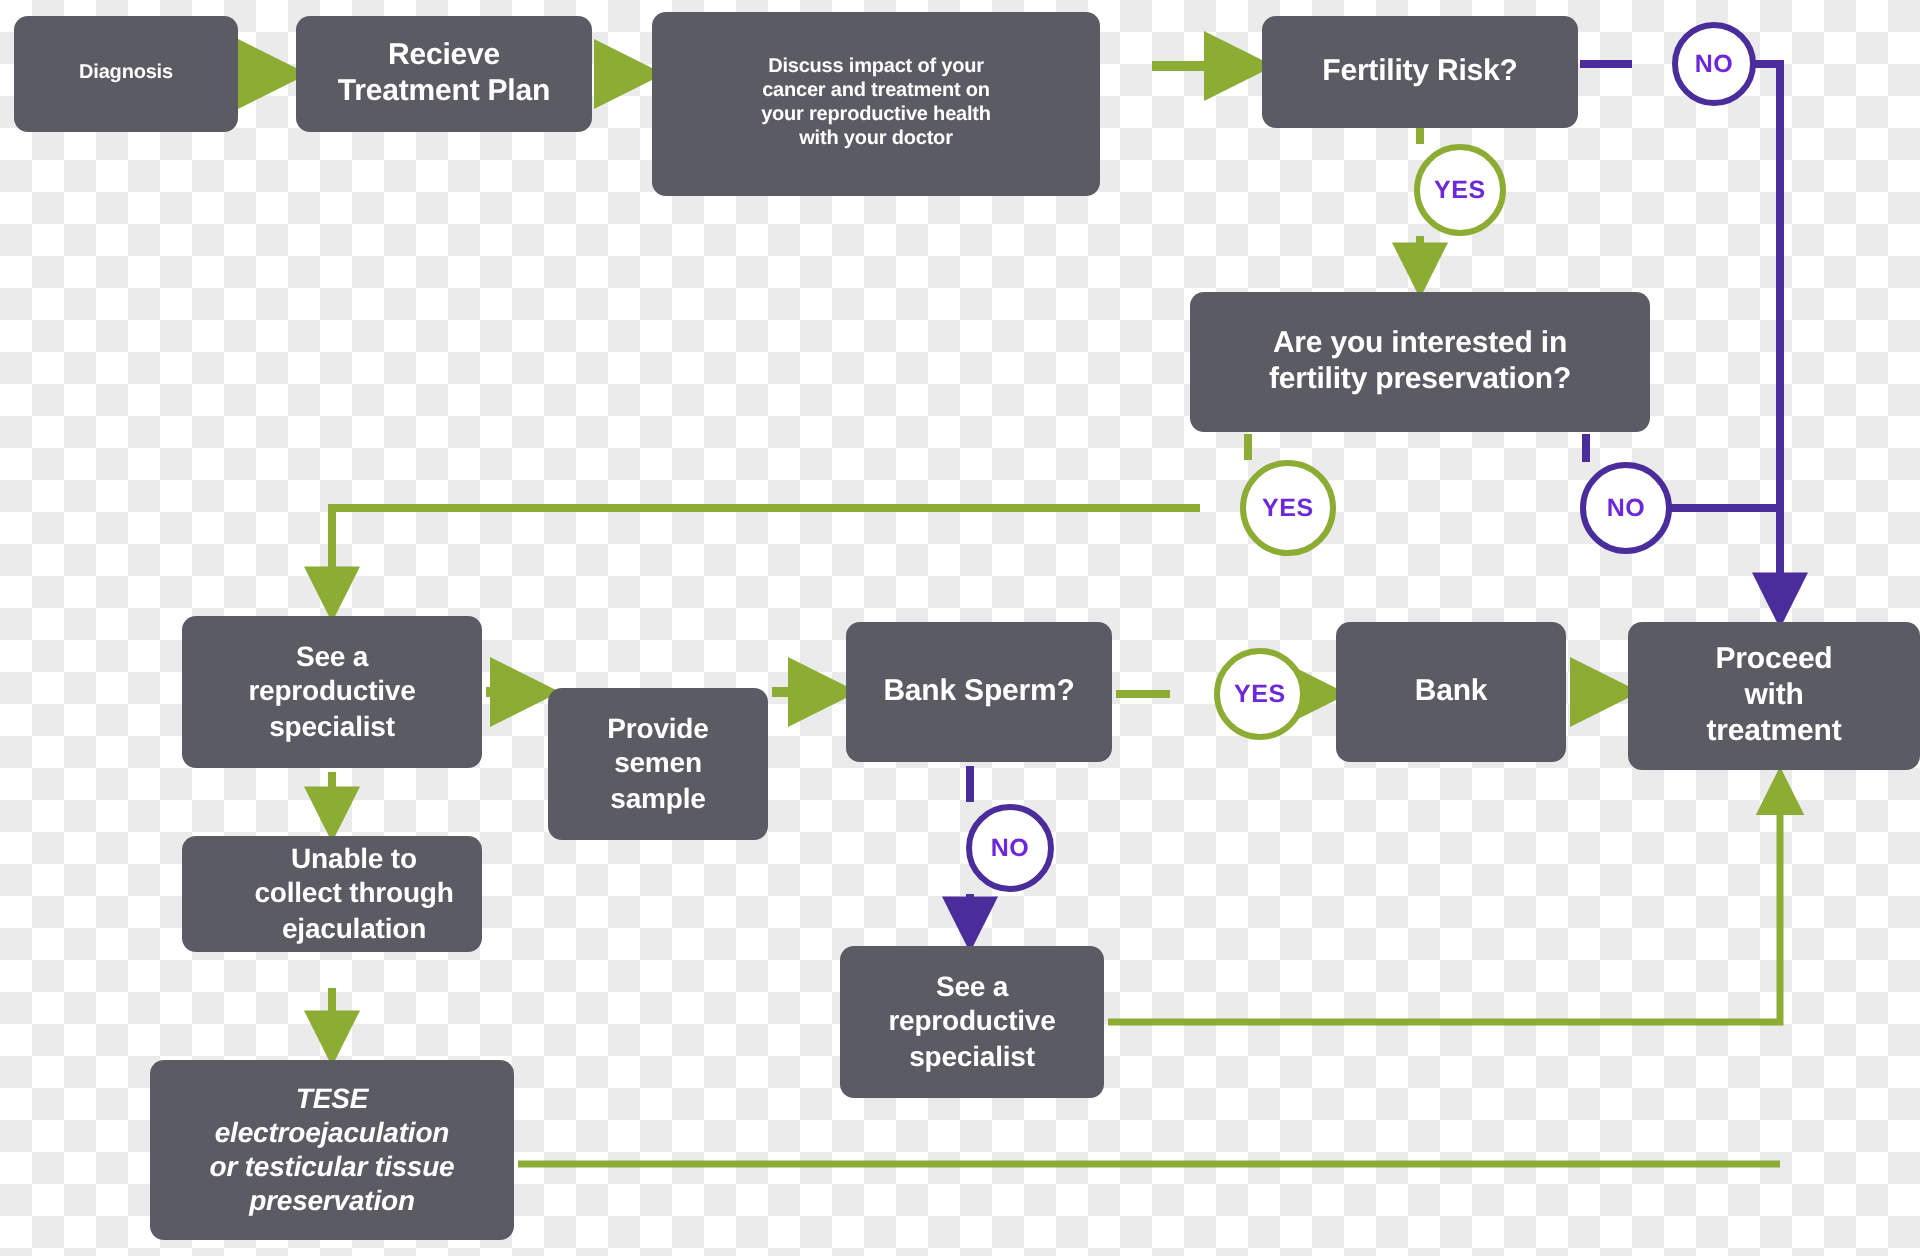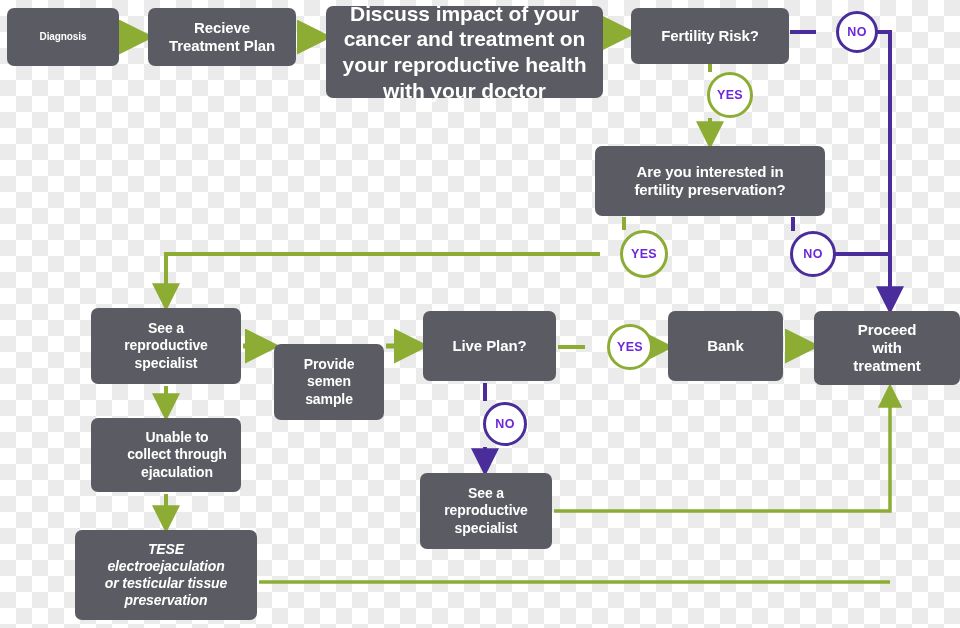--- a/index.html
+++ b/index.html
@@ -134,21 +134,21 @@
 
   <div class="node" style="left:7px; top:8px; width:112px; height:58px; font-size:10px;">
     <span class="node-label">Diagnosis</span>
   </div>
 
   <div class="node" style="left:148px; top:8px; width:148px; height:58px; font-size:15px;">
     <span class="node-label">Recieve
 Treatment Plan</span>
   </div>
 
-  <div class="node" style="left:326px; top:6px; width:277px; height:92px; font-size:21px;">
+  <div class="node" style="left:326px; top:6px; width:224px; height:92px; font-size:10px;">
     <span class="node-label">Discuss impact of your
 cancer and treatment on
 your reproductive health
 with your doctor</span>
   </div>
 
   <div class="node" style="left:631px; top:8px; width:158px; height:56px; font-size:15px;">
     <span class="node-label">Fertility Risk?</span>
   </div>
 
@@ -163,34 +163,34 @@
 specialist</span>
   </div>
 
   <div class="node" style="left:274px; top:308px; width:110px; height:76px; font-size:14px;margin-top:36px;">
     <span class="node-label">Provide
 semen
 sample</span>
   </div>
 
   <div class="node" style="left:423px; top:311px; width:133px; height:70px; font-size:15px;">
-    <span class="node-label">Live Plan?</span>
+    <span class="node-label">Bank Sperm?</span>
   </div>
 
   <div class="node" style="left:668px; top:311px; width:115px; height:70px; font-size:15px;">
     <span class="node-label">Bank</span>
   </div>
 
   <div class="node" style="left:814px; top:311px; width:146px; height:74px; font-size:15px;">
     <span class="node-label">Proceed
 with
 treatment</span>
   </div>
 
-  <div class="node" style="left:91px; top:418px; width:150px; height:74px; font-size:14px;padding-left:28px;">
+  <div class="node" style="left:91px; top:418px; width:150px; height:58px; font-size:14px;padding-left:28px;">
     <span class="node-label">Unable to
 collect through
 ejaculation</span>
   </div>
 
   <div class="node" style="left:420px; top:473px; width:132px; height:76px; font-size:14px;">
     <span class="node-label">See a
 reproductive
 specialist</span>
   </div>

